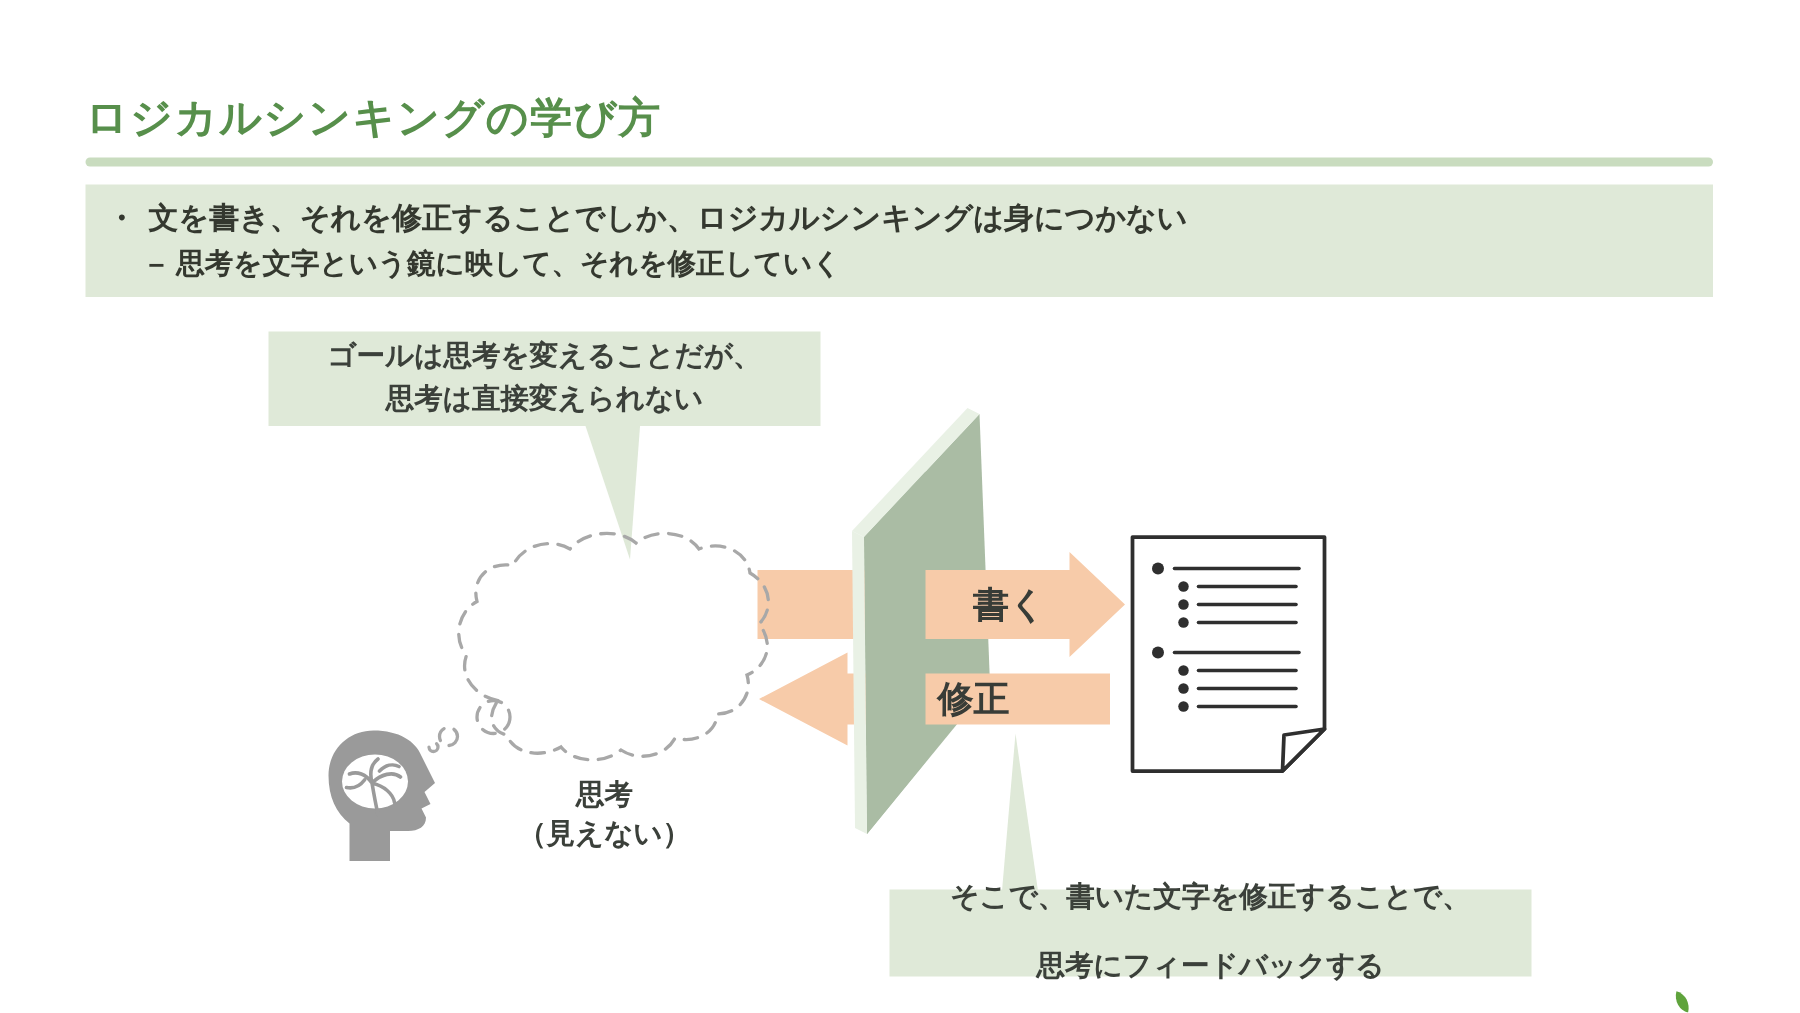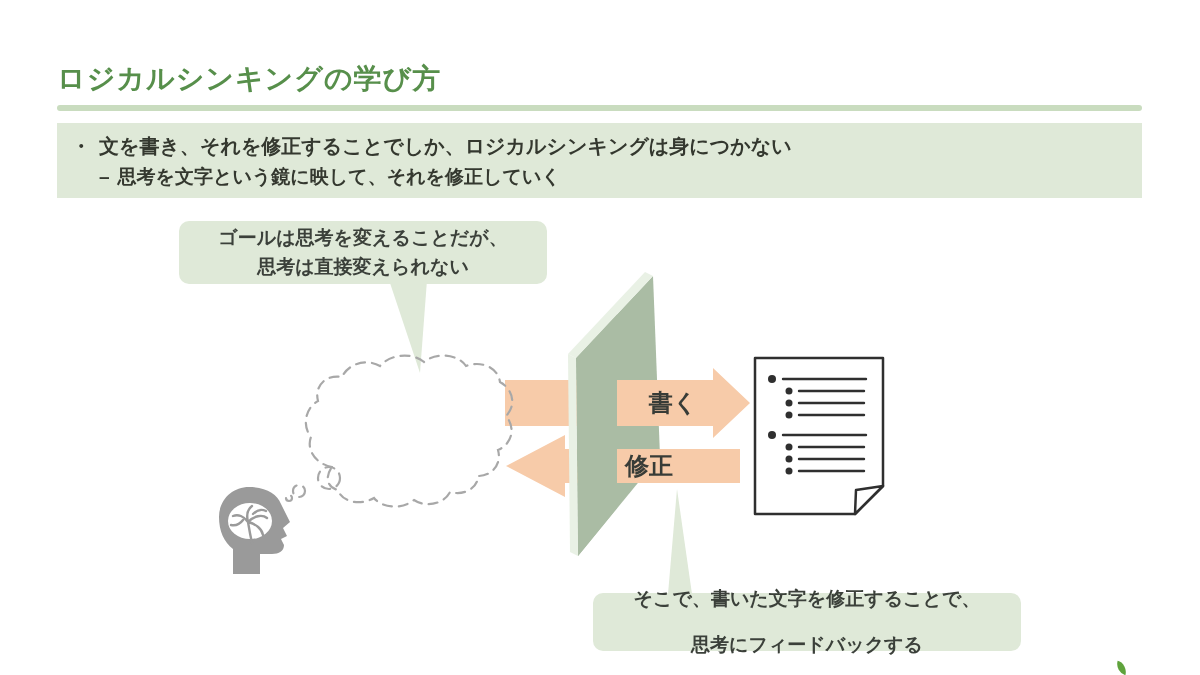--- a/index.html
+++ b/index.html
@@ -21,21 +21,21 @@
   }
   
   .key-box{
     left:57px;top:77px;width:1085px;height:75px;
     background:#dfe9d8;box-sizing:border-box;padding:7px 14px;
   }
   .key-line1{display:flex;gap:8px;font-size:20px;font-weight:700;line-height:1.6;color:#34382f;}
   .key-line2{display:flex;gap:8px;font-size:19px;font-weight:700;line-height:1.55;color:#34382f;margin-left:28px;}
   
   .callout{
-    background:#dfe9d8;border-radius:10px;
+    background:#dfe9d8;border-radius:0;
     display:flex;flex-direction:column;align-items:center;justify-content:center;
     font-size:19px;font-weight:700;line-height:1.5;color:#3b403a;text-align:center;
     z-index:3;
   }
   .callout-top{left:179px;top:175px;width:368px;height:63px;}
   .callout-bottom{left:593px;top:547px;width:428px;height:58px;gap:18px;}
   
   .diagram-svg{left:0;top:0;z-index:1;}
   
   .arrow-label{
@@ -152,18 +152,22 @@
     <span>思考は直接変えられない</span>
   </div>
   <div class="abs callout callout-bottom">
     <span>そこで、書いた文字を修正することで、</span>
     <span>思考にフィードバックする</span>
   </div>
 
   <div class="abs arrow-label arrow-label-write">書く</div>
   <div class="abs arrow-label arrow-label-revise">修正</div>
 
+  <div class="abs obj-label label-thought">
+    <span>思考</span>
+    <span>（見えない）</span>
+  </div>
 
   <div class="abs logo">
     <span>L</span><span class="i-wrap"><span class="leaf"></span><span>ı</span></span><span>ffel</span>
   </div>
 
 </div>
 
 </body></html>

